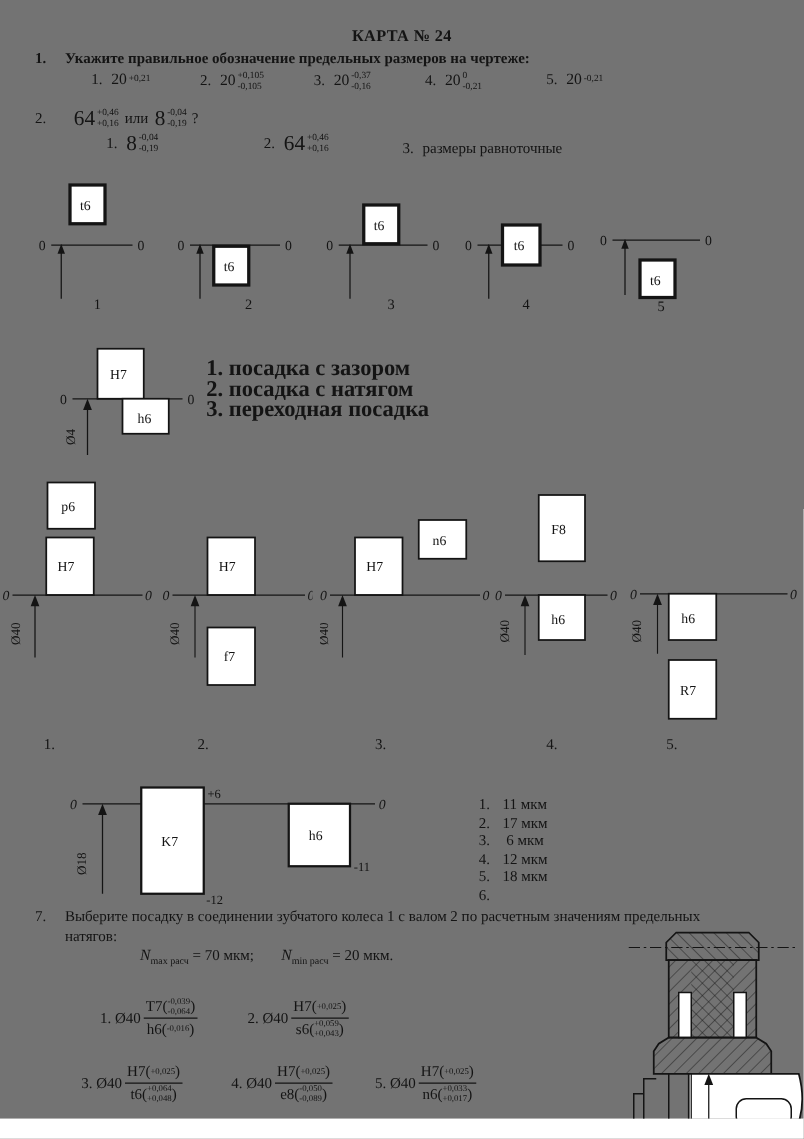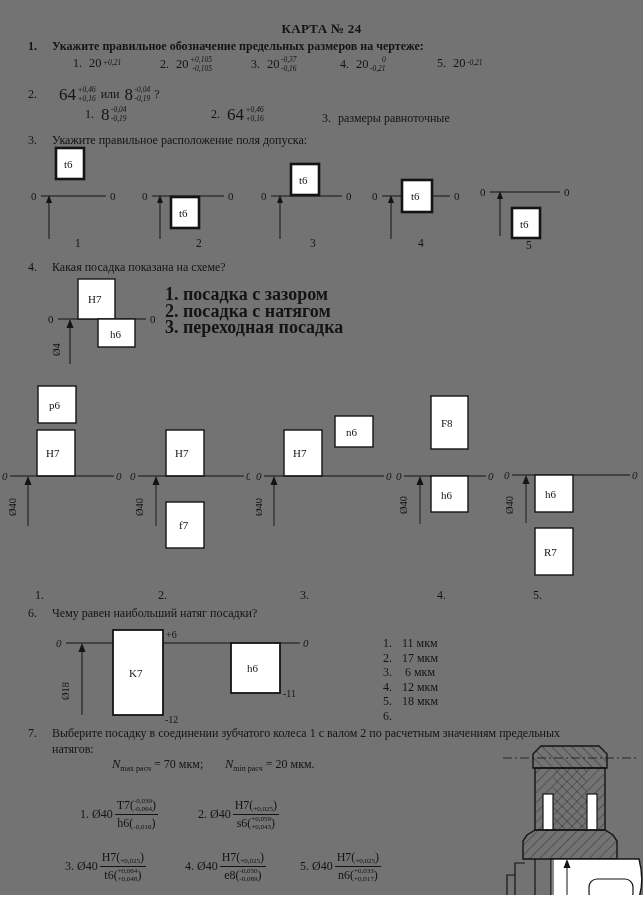--- a/index.html
+++ b/index.html
@@ -6,21 +6,21 @@
   .page{position:relative;width:643px;height:895px;background:#737373;
         font-family:"Liberation Serif",serif;color:#141414;overflow:hidden;}
   .abs{position:absolute;}
   .q{font-size:12px;white-space:nowrap;}
   .qnum{display:inline-block;width:24px;}
   .title{font-weight:bold;font-size:13px;letter-spacing:.3px;}
   .dim{display:inline-flex;align-items:center;}
   .dim .b{font-size:12.5px;}
   .dim.big .b{font-size:17px;line-height:17px;}
   .stk{display:inline-flex;flex-direction:column;font-size:7.5px;line-height:8.5px;
-       margin-left:1.5px;text-align:right;min-width:14px;font-style:italic;}
+       margin-left:1.5px;text-align:left;min-width:14px;}
   .optrow{display:flex;align-items:center;font-size:12px;white-space:nowrap;}
   .optrow .on{margin-right:7px;}
   svg{display:block;}
   svg text{font-family:"Liberation Serif",serif;fill:#141414;}
   .tbox{fill:#fff;stroke:#141414;stroke-width:2.6;}
   .nbox{fill:#fff;stroke:#141414;stroke-width:1.4;}
   .dline{stroke:#141414;stroke-width:1;}
   .thin{stroke:#141414;stroke-width:0.9;}
   .ah{fill:#141414;stroke:none;}
   .lbl{font-size:11px;}
@@ -29,21 +29,21 @@
   .dnum{font-size:11.5px;}
   .dev{font-size:10px;}
   .dia{font-size:10.5px;}
   .opt-list{font-size:18px;line-height:16.5px;white-space:nowrap;font-weight:bold;}
   .q6row{display:flex;font-size:12px;line-height:14.5px;}
   .q6row .n{display:inline-block;width:19px;}
   .q6row .v{white-space:pre;}
   .fitem{display:flex;align-items:center;font-size:12px;white-space:nowrap;}
   .fitem .fn{margin-right:3px;}
   .frac{display:inline-flex;flex-direction:column;align-items:center;margin-left:2px;}
-  .ftop,.fbot{display:inline-flex;align-items:flex-end;padding:0 2px;}
+  .ftop,.fbot{display:inline-flex;align-items:center;padding:0 2px;}
   .ftop{border-bottom:0.9px solid #141414;padding-bottom:1px;}
   .fbot{padding-top:1px;}
   .stk2{display:inline-flex;flex-direction:column;font-size:7px;line-height:7.5px;
         text-align:left;min-width:13px;}
   .given{font-size:12px;white-space:nowrap;}
   .given .nvar{font-style:italic;font-size:12.5px;}
   .given sub{font-size:8px;}
   .dvar{font-style:italic;}
 </style>
 </head>
@@ -144,23 +144,20 @@
           <span>+0,46</span>
           <span>+0,16</span>
         </span>
       </span>
   </div>
   <div class="abs optrow" style="top:111px;left:322px;">
     <span class="on">3.</span>
     <span>размеры равноточные</span>
   </div>
 
-  <div class="abs q" style="top:133px;left:28px;">
-    <span class="qnum">3.</span><span>Укажите правильное расположение поля допуска:</span>
-  </div>
 
   <svg class="abs" style="top:146px;left:28px;" width="92" height="106" viewBox="0 0 92 106">
     <line class="dline" x1="13" y1="50" x2="78" y2="50"></line>
     <text class="zero" x="3" y="54">0</text>
     <text class="zero" x="82" y="54">0</text>
     <rect class="tbox" x="28" y="2" width="28" height="31"></rect>
     <text class="lbl" x="36" y="22">t6</text>
     <line class="dline" x1="21" y1="93" x2="21" y2="53"></line>
       <polygon class="ah" points="21,49 18,57 24,57"></polygon>
     <text class="dnum" x="47" y="101">1</text>
@@ -200,23 +197,20 @@
     <line class="dline" x1="12" y1="46" x2="82" y2="46"></line>
     <text class="zero" x="2" y="50">0</text>
     <text class="zero" x="86" y="50">0</text>
     <rect class="tbox" x="34" y="62" width="28" height="30"></rect>
     <text class="lbl" x="42" y="82">t6</text>
     <line class="dline" x1="22" y1="90" x2="22" y2="49"></line>
       <polygon class="ah" points="22,45 19,53 25,53"></polygon>
     <text class="dnum" x="48" y="103">5</text>
   </svg>
 
-  <div class="abs q" style="top:260px;left:28px;">
-    <span class="qnum">4.</span><span>Какая посадка показана на схеме?</span>
-  </div>
   <svg class="abs" style="top:272px;left:44px;" width="115" height="96" viewBox="0 0 115 96">
     <line class="dline" x1="14" y1="47" x2="102" y2="47"></line>
     <text class="zero" x="4" y="51">0</text>
     <text class="zero" x="106" y="51">0</text>
     <rect class="nbox" x="34" y="7" width="37" height="40"></rect>
     <text class="lbl" x="44" y="31">H7</text>
     <rect class="nbox" x="54" y="47" width="37" height="28"></rect>
     <text class="lbl" x="66" y="66">h6</text>
     <line class="dline" x1="26" y1="92" x2="26" y2="51"></line>
       <polygon class="ah" points="26,47 22.5,56 29.5,56"></polygon>
@@ -289,23 +283,20 @@
       <polygon class="ah" points="22,97 18.5,106 25.5,106"></polygon>
     <text class="dia" transform="rotate(-90 9 136)" x="9" y="136">Ø40</text>
   </svg>
 
   <div class="abs q" style="top:588px;left:35px;">1.</div>
   <div class="abs q" style="top:588px;left:158px;">2.</div>
   <div class="abs q" style="top:588px;left:300px;">3.</div>
   <div class="abs q" style="top:588px;left:437px;">4.</div>
   <div class="abs q" style="top:588px;left:533px;">5.</div>
 
-  <div class="abs q" style="top:606px;left:28px;">
-    <span class="qnum">6.</span><span>Чему равен наибольший натяг посадки?</span>
-  </div>
   <svg class="abs" style="top:618px;left:50px;" width="270" height="110" viewBox="0 0 270 110">
     <text class="zero zi" x="6" y="29">0</text>
     <line class="dline" x1="16" y1="25" x2="63" y2="25"></line>
     <rect x="63" y="12" width="50" height="85" style="fill:#fff;stroke:#141414;stroke-width:1.8;"></rect>
     <text class="lbl" x="79" y="59">K7</text>
     <text class="dev" x="116" y="20">+6</text>
     <text class="dev" x="115" y="105">-12</text>
     <line class="dline" x1="113" y1="25" x2="181" y2="25"></line>
     <rect x="181" y="25" width="49" height="50" style="fill:#fff;stroke:#141414;stroke-width:1.8;"></rect>
     <text class="lbl" x="197" y="54">h6</text>

